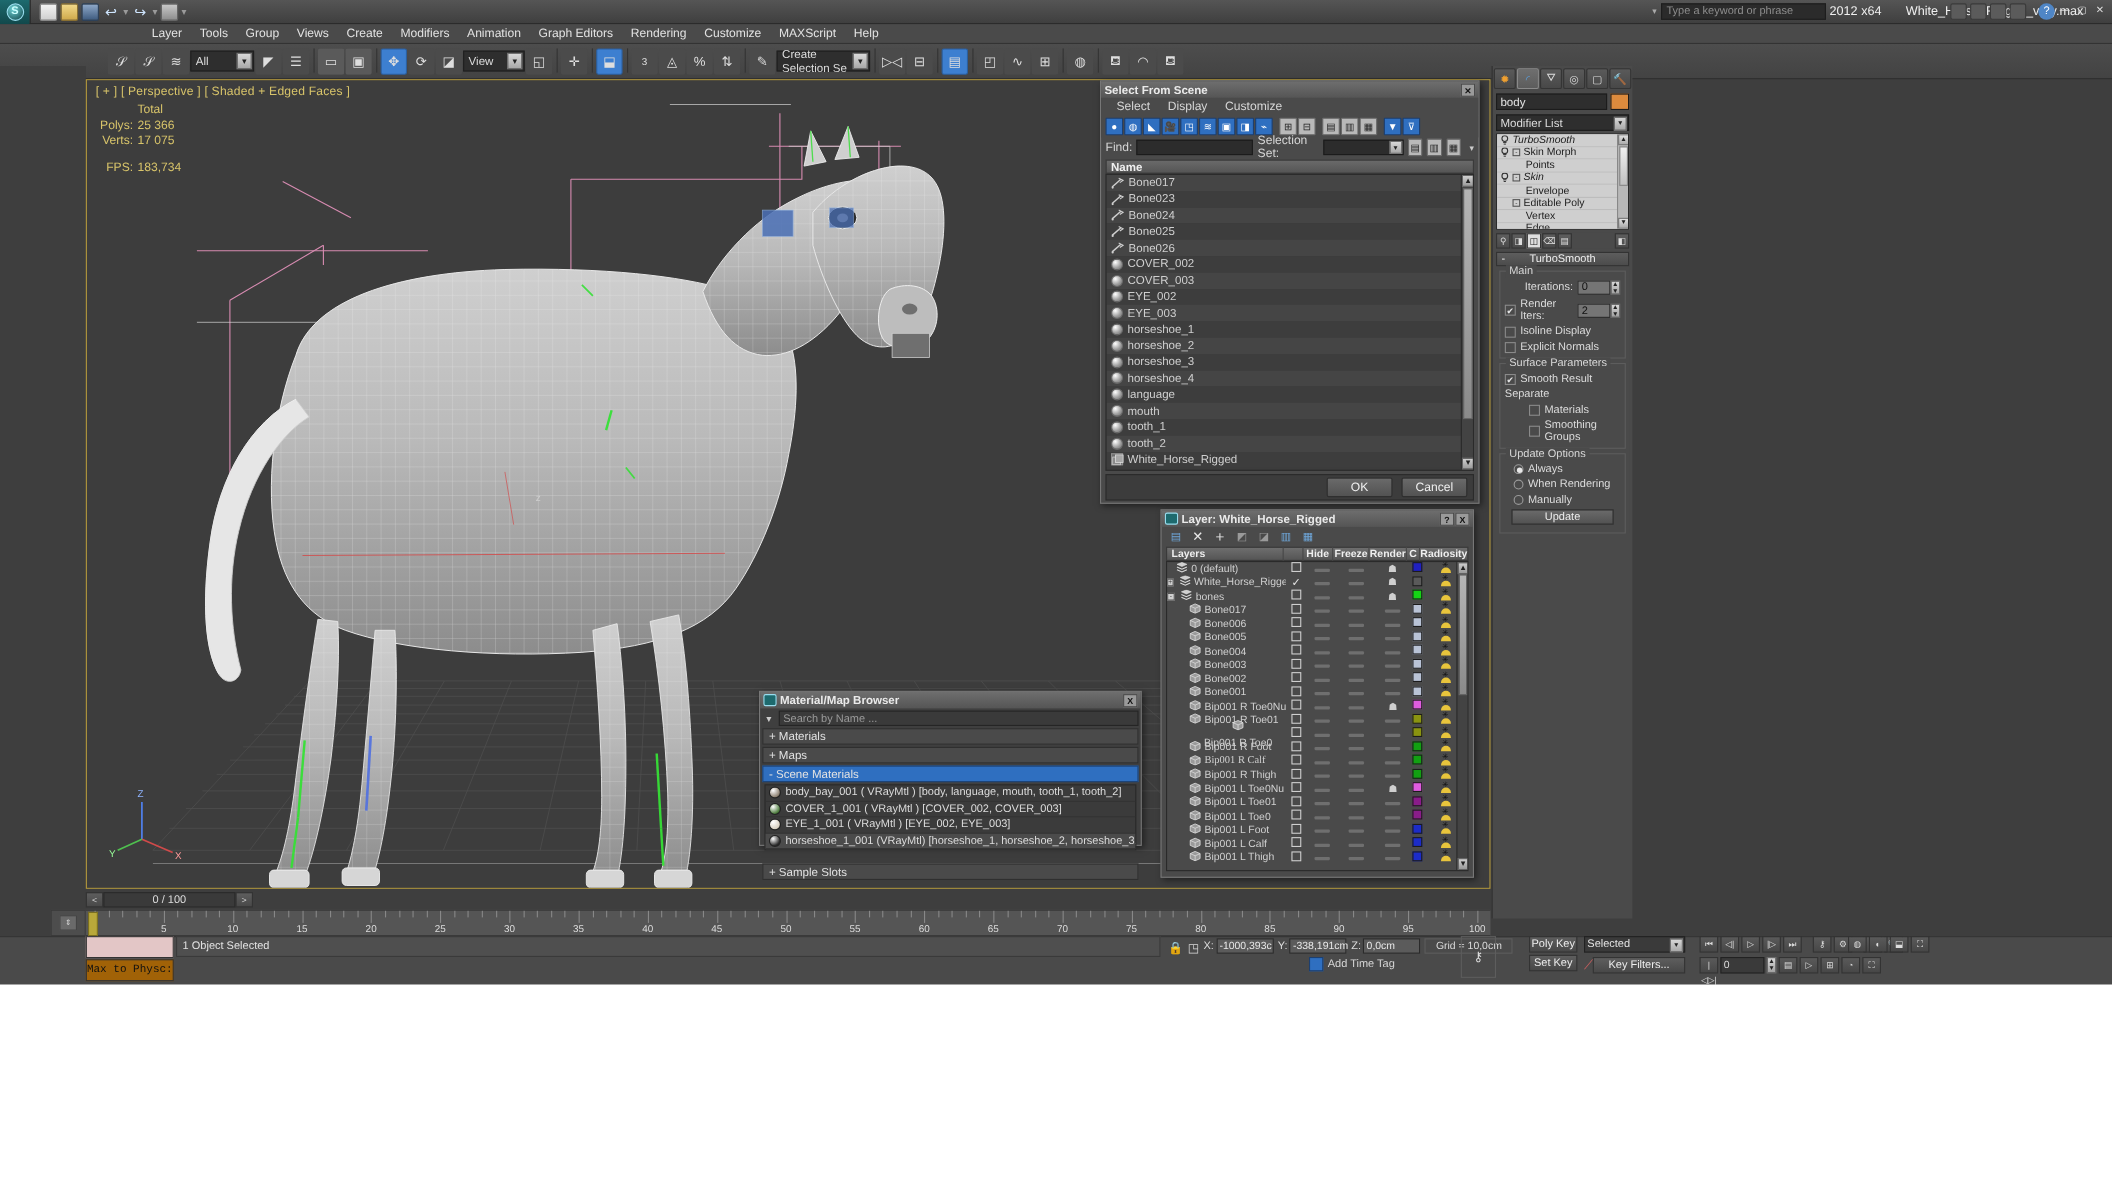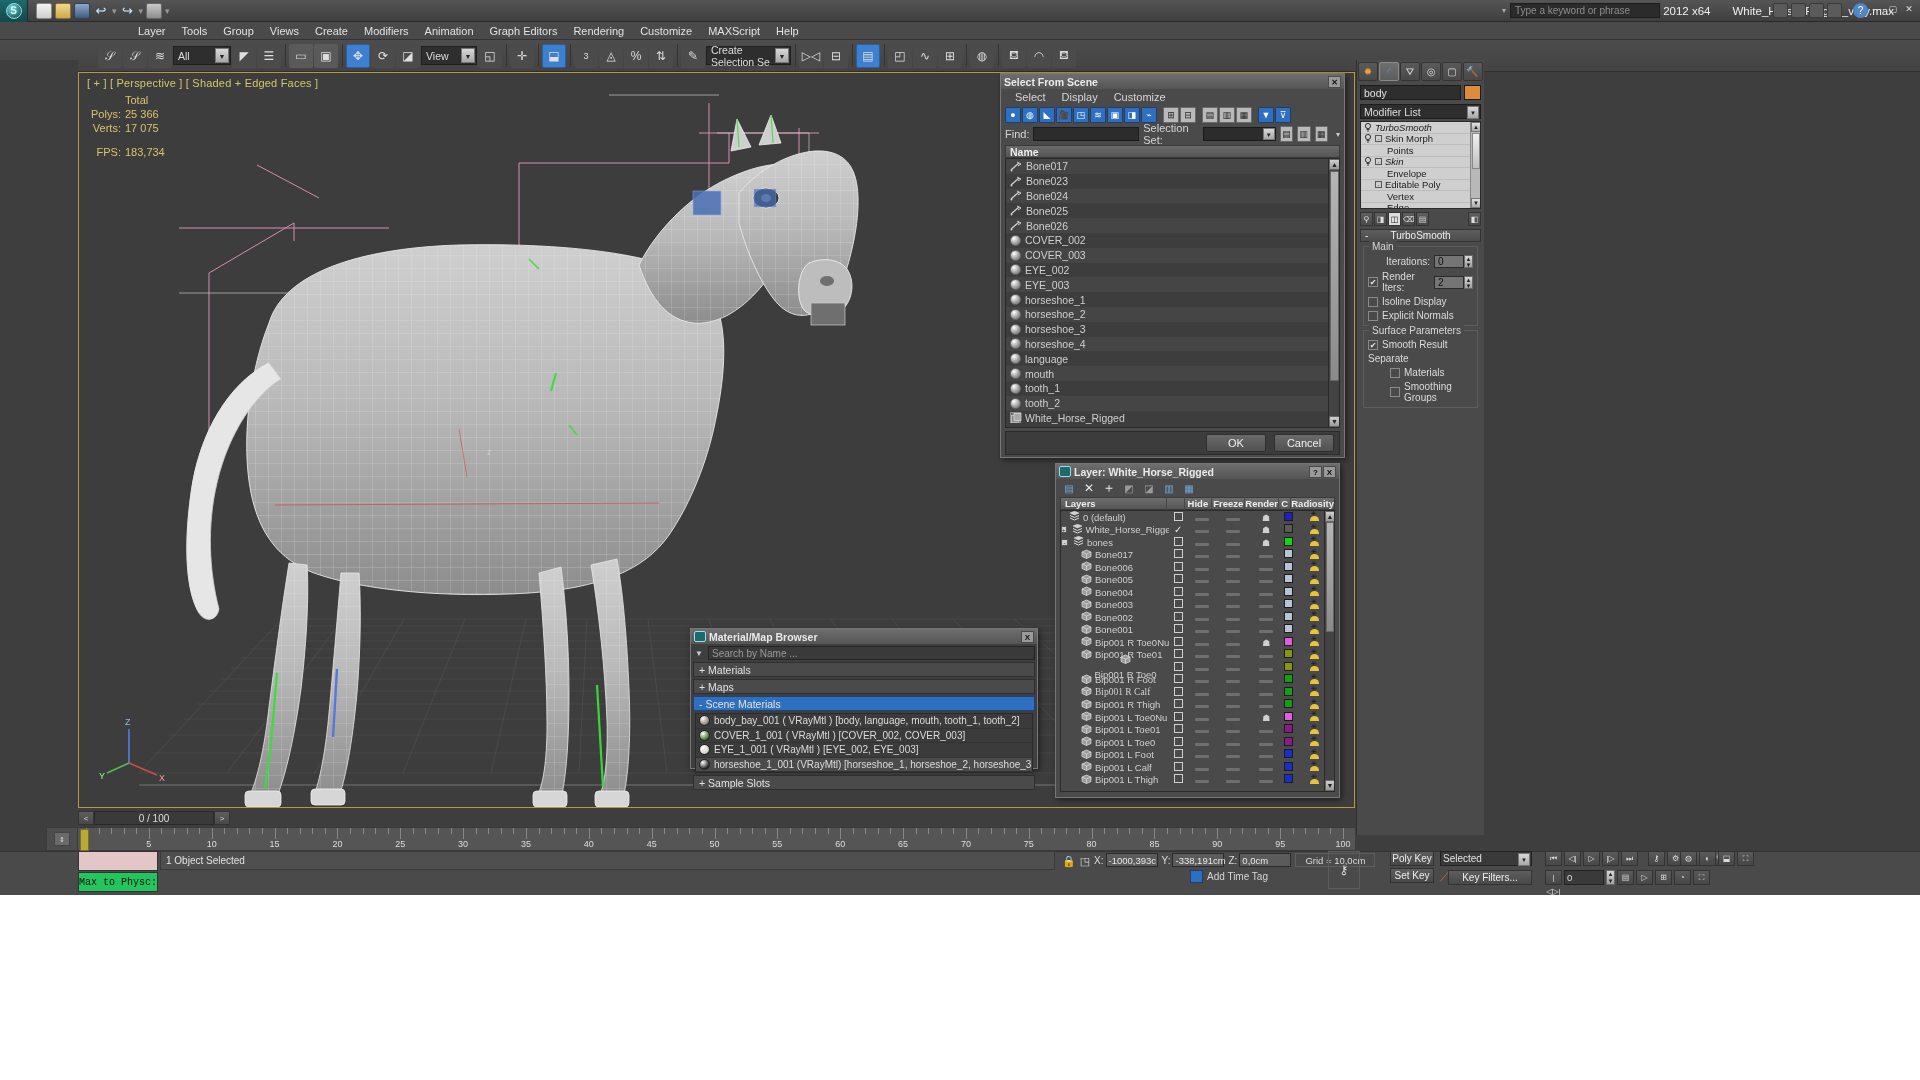--- a/index.html
+++ b/index.html
@@ -188,21 +188,21 @@
   .ruler{ position:absolute; left:78px; top:827px; width:1277px; height:24px; background:#555;
      border-top:1px solid #3a3a3a; border-bottom:1px solid #3a3a3a; }
   .ruler-left{ position:absolute; left:46px; top:827px; width:32px; height:24px; background:#4d4d4d; border:1px solid #3a3a3a;
      display:flex; align-items:center; justify-content:center;}
   .tick{ position:absolute; top:0; width:1px; background:#888; }
   .rlbl{ position:absolute; top:11px; font-size:9px; color:#ddd; transform:translateX(-50%); }
   .slider{ position:absolute; top:1px; width:9px; height:22px; background:#b9a83a; border:1px solid #7a6e20;}
 
   .statusbar{ position:absolute; left:0; top:851px; width:1920px; height:229px; background:#4a4a4a; border-top:1px solid #333;}
   .maxscript{ position:absolute; left:78px; top:851px; width:80px; height:20px; background:#e3c6c6; border:1px solid #333; }
-  .maxphys{ position:absolute; left:78px; top:872px; width:80px; height:20px; background:#22c55e; color:#111;
+  .maxphys{ position:absolute; left:78px; top:872px; width:80px; height:20px; background:#a16207; color:#111;
      font-family:"Liberation Mono", monospace; font-size:10px; display:flex; align-items:center; justify-content:center; border:1px solid #333;}
   .stline1{ position:absolute; left:160px; top:851px; width:895px; height:19px; background:#4f4f4f; border:1px solid #3a3a3a;
      display:flex; align-items:center; padding-left:5px; font-size:10px; color:#e2e2e2;}
   .stline2{ position:absolute; left:160px; top:871px; width:895px; height:19px; background:#4f4f4f; border:1px solid #3a3a3a;
      display:flex; align-items:center; padding-left:5px; font-size:10px; color:#e2e2e2;}
   .coords{ position:absolute; left:1062px; top:851px; height:40px; display:flex; align-items:flex-start; gap:4px; padding-top:2px;}
   .cbox{ display:flex; align-items:center; gap:2px; font-size:10px; color:#dcdcdc; }
   .cbox .cv{ width:52px;height:14px; background:#5b5b5b; border:1px solid #2a2a2a; color:#e8e8e8; font-size:9.5px;
      padding:0 2px; line-height:13px;}
   .gridbox{ width:80px;height:14px; background:#4a4a4a; border:1px solid #5d5d5d; font-size:9.5px; color:#dcdcdc;
@@ -1093,21 +1093,21 @@
         </div>
         <div class="mrow">
           <span class="msphere" style="background: radial-gradient(circle at 32% 28%, rgb(255, 255, 255), rgb(216, 207, 192) 70%, rgb(26, 26, 26));"></span>
           <span>EYE_1_001  ( VRayMtl )  [EYE_002, EYE_003]</span>
         </div>
         <div class="mrow sel">
           <span class="msphere" style="background: radial-gradient(circle at 32% 28%, rgb(255, 255, 255), rgb(42, 42, 42) 70%, rgb(26, 26, 26));"></span>
           <span>horseshoe_1_001 (VRayMtl) [horseshoe_1, horseshoe_2, horseshoe_3, horses...</span>
         </div>
       </div>
-    <div class="mb-sec" style="margin-top:2px;">
+    <div class="mb-sec" style="margin-top:12px;">
       <span>+ Sample Slots</span>
     </div>
   </div>
 
   <div class="cmdpanel">
     <div class="cp-tabs">
       <div class="cpt" style="color:#f0a030;">✹</div>
       <div class="cpt sel" style="color:#5aa0e0;">◜</div>
       <div class="cpt">⛛</div>
       <div class="cpt">◎</div>
@@ -1229,20 +1229,36 @@
         <div class="prow" style="padding-left:22px;">
           <span class="chk"></span>
           <span>Materials</span>
         </div>
         <div class="prow" style="padding-left:22px;margin-bottom:0;">
           <span class="chk"></span>
           <span>Smoothing Groups</span>
         </div>
       </div>
 
+      <div class="grp">
+        <div class="gl">Update Options</div>
+        <div class="prow" style="padding-left:8px;">
+          <span class="rad on"></span>
+          <span>Always</span>
+        </div>
+        <div class="prow" style="padding-left:8px;">
+          <span class="rad"></span>
+          <span>When Rendering</span>
+        </div>
+        <div class="prow" style="padding-left:8px;margin-bottom:0;">
+          <span class="rad"></span>
+          <span>Manually</span>
+        </div>
+        <div class="updbtn">Update</div>
+      </div>
     </div>
   </div>
 
   <div class="timeline">
     <div class="tl-nav">&lt;</div>
     <div class="tl-frame">0 / 100</div>
     <div class="tl-nav">&gt;</div>
   </div>
   <div class="ruler-left">
     <div style="width:16px;height:14px;background:#6a6a6a;border:1px solid #444;font-size:7px;color:#ddd;text-align:center;line-height:13px;">⇕</div>

